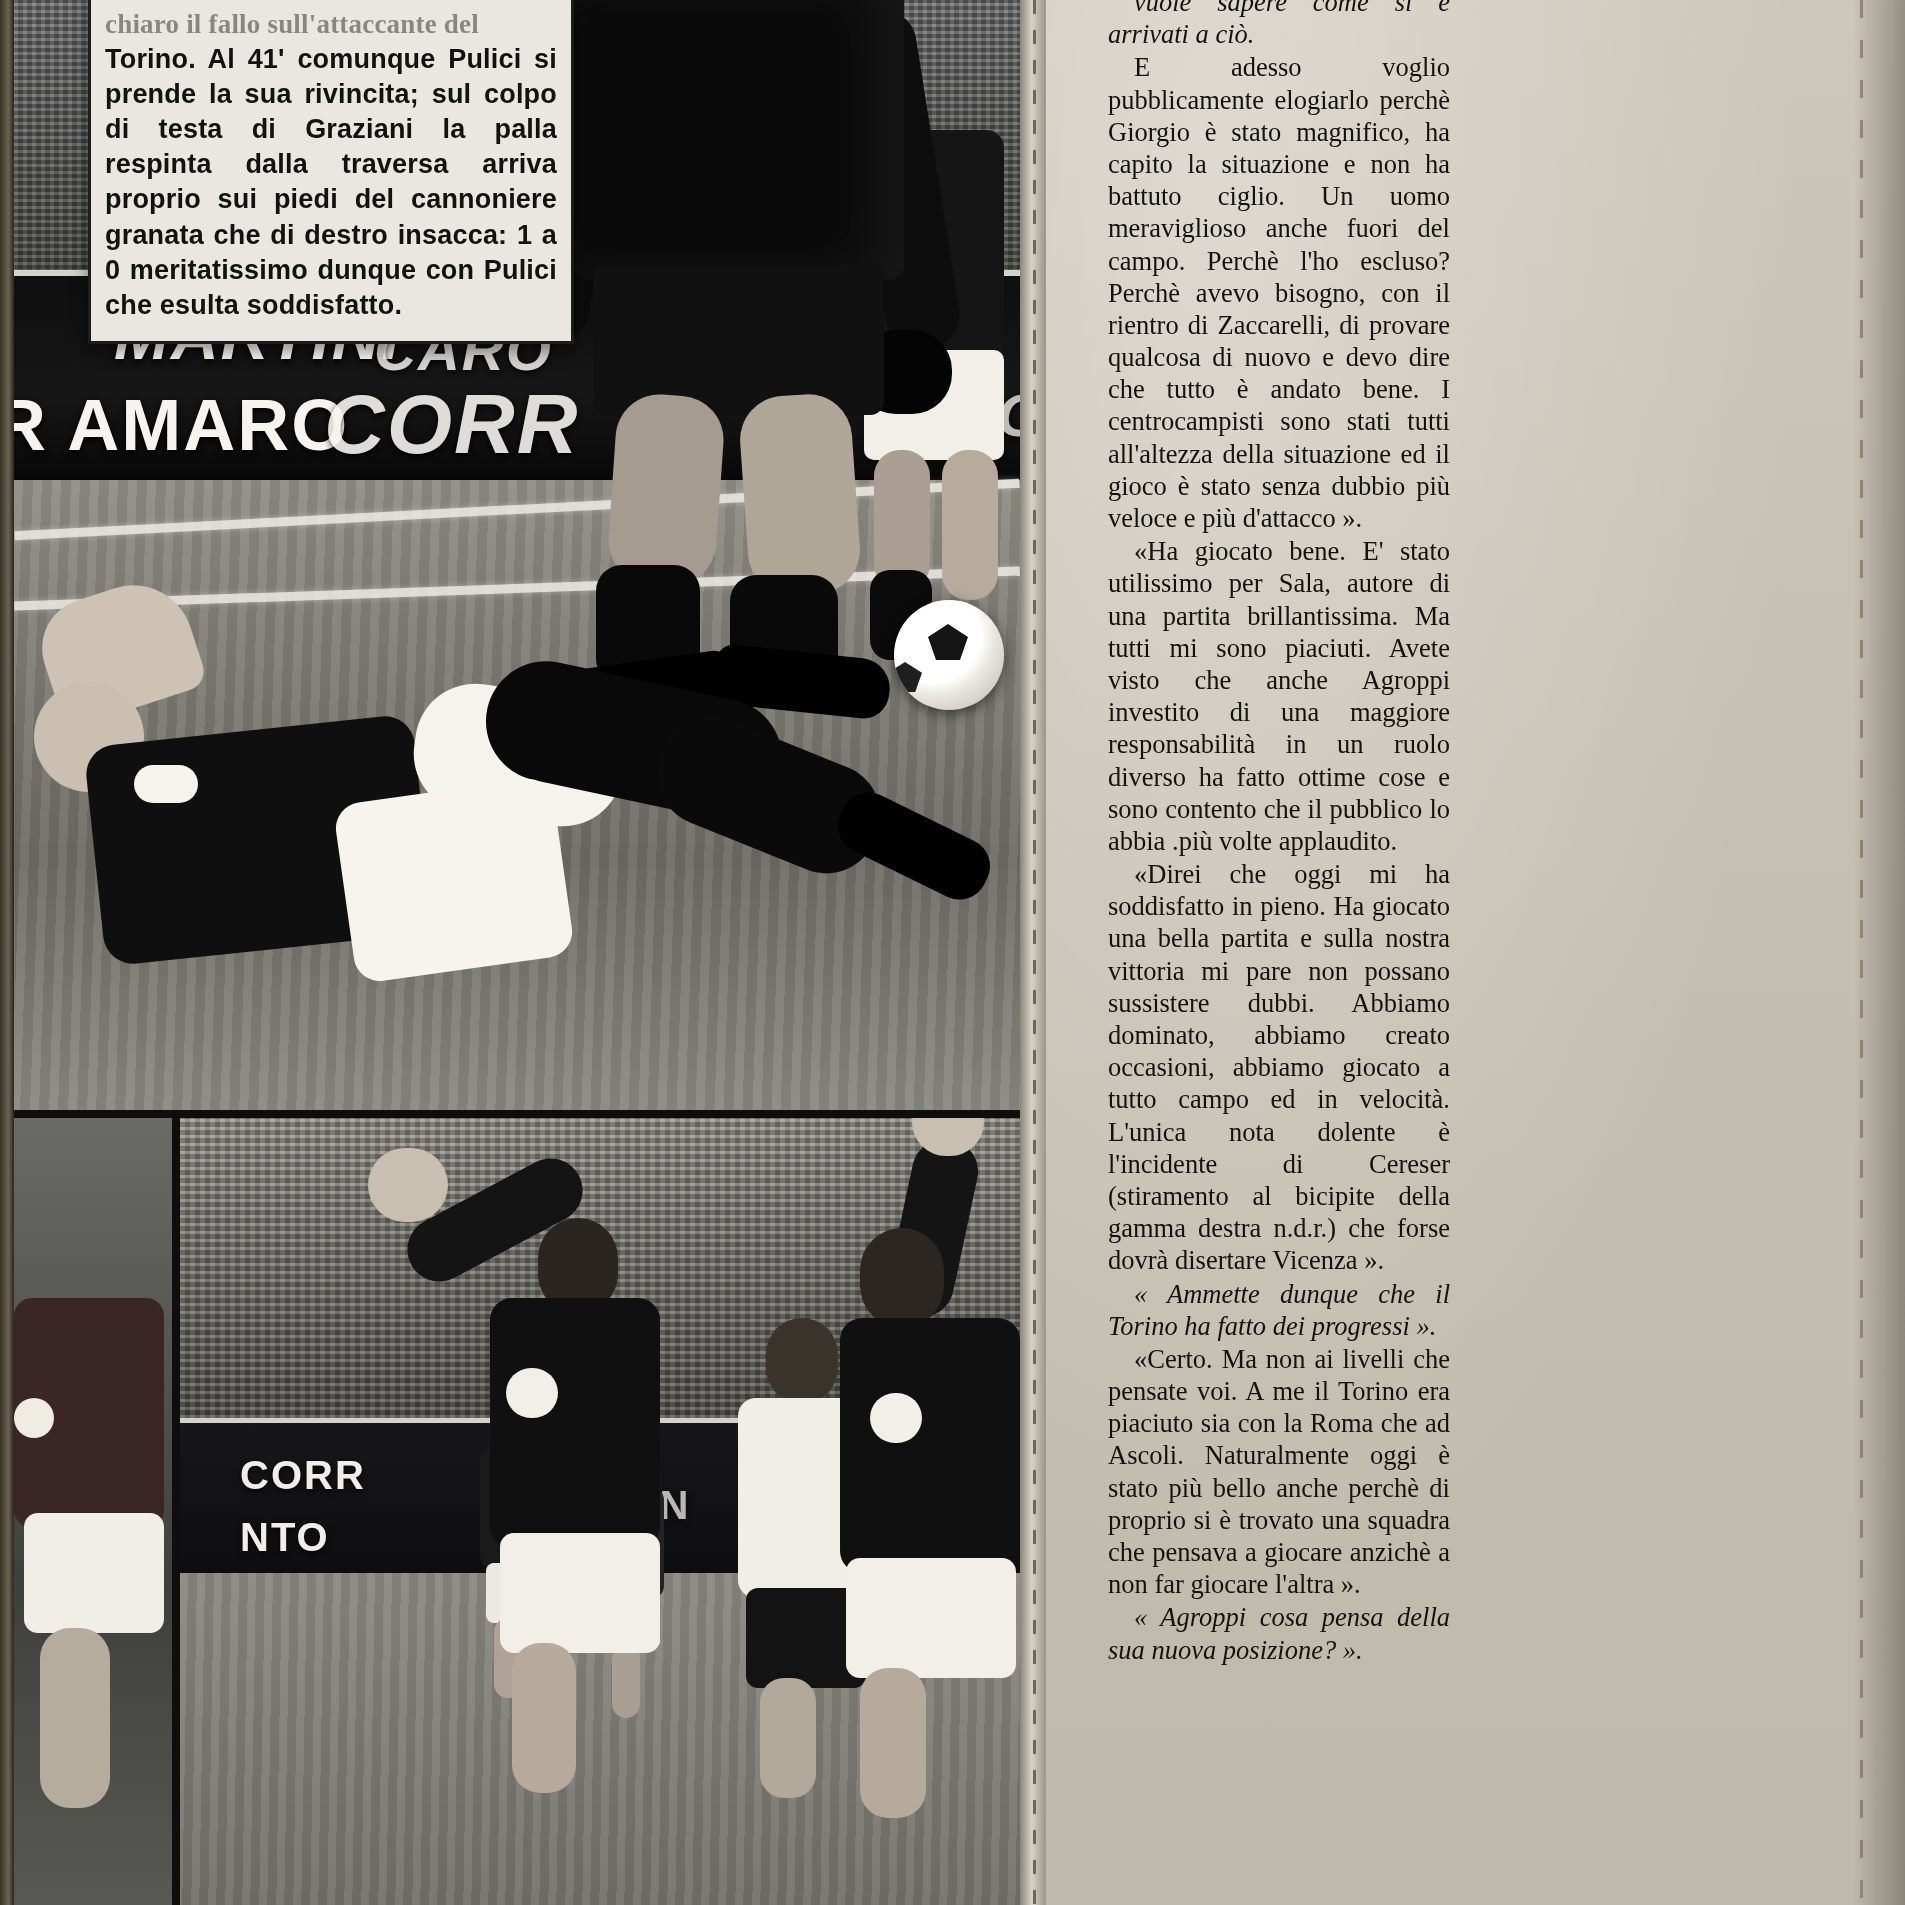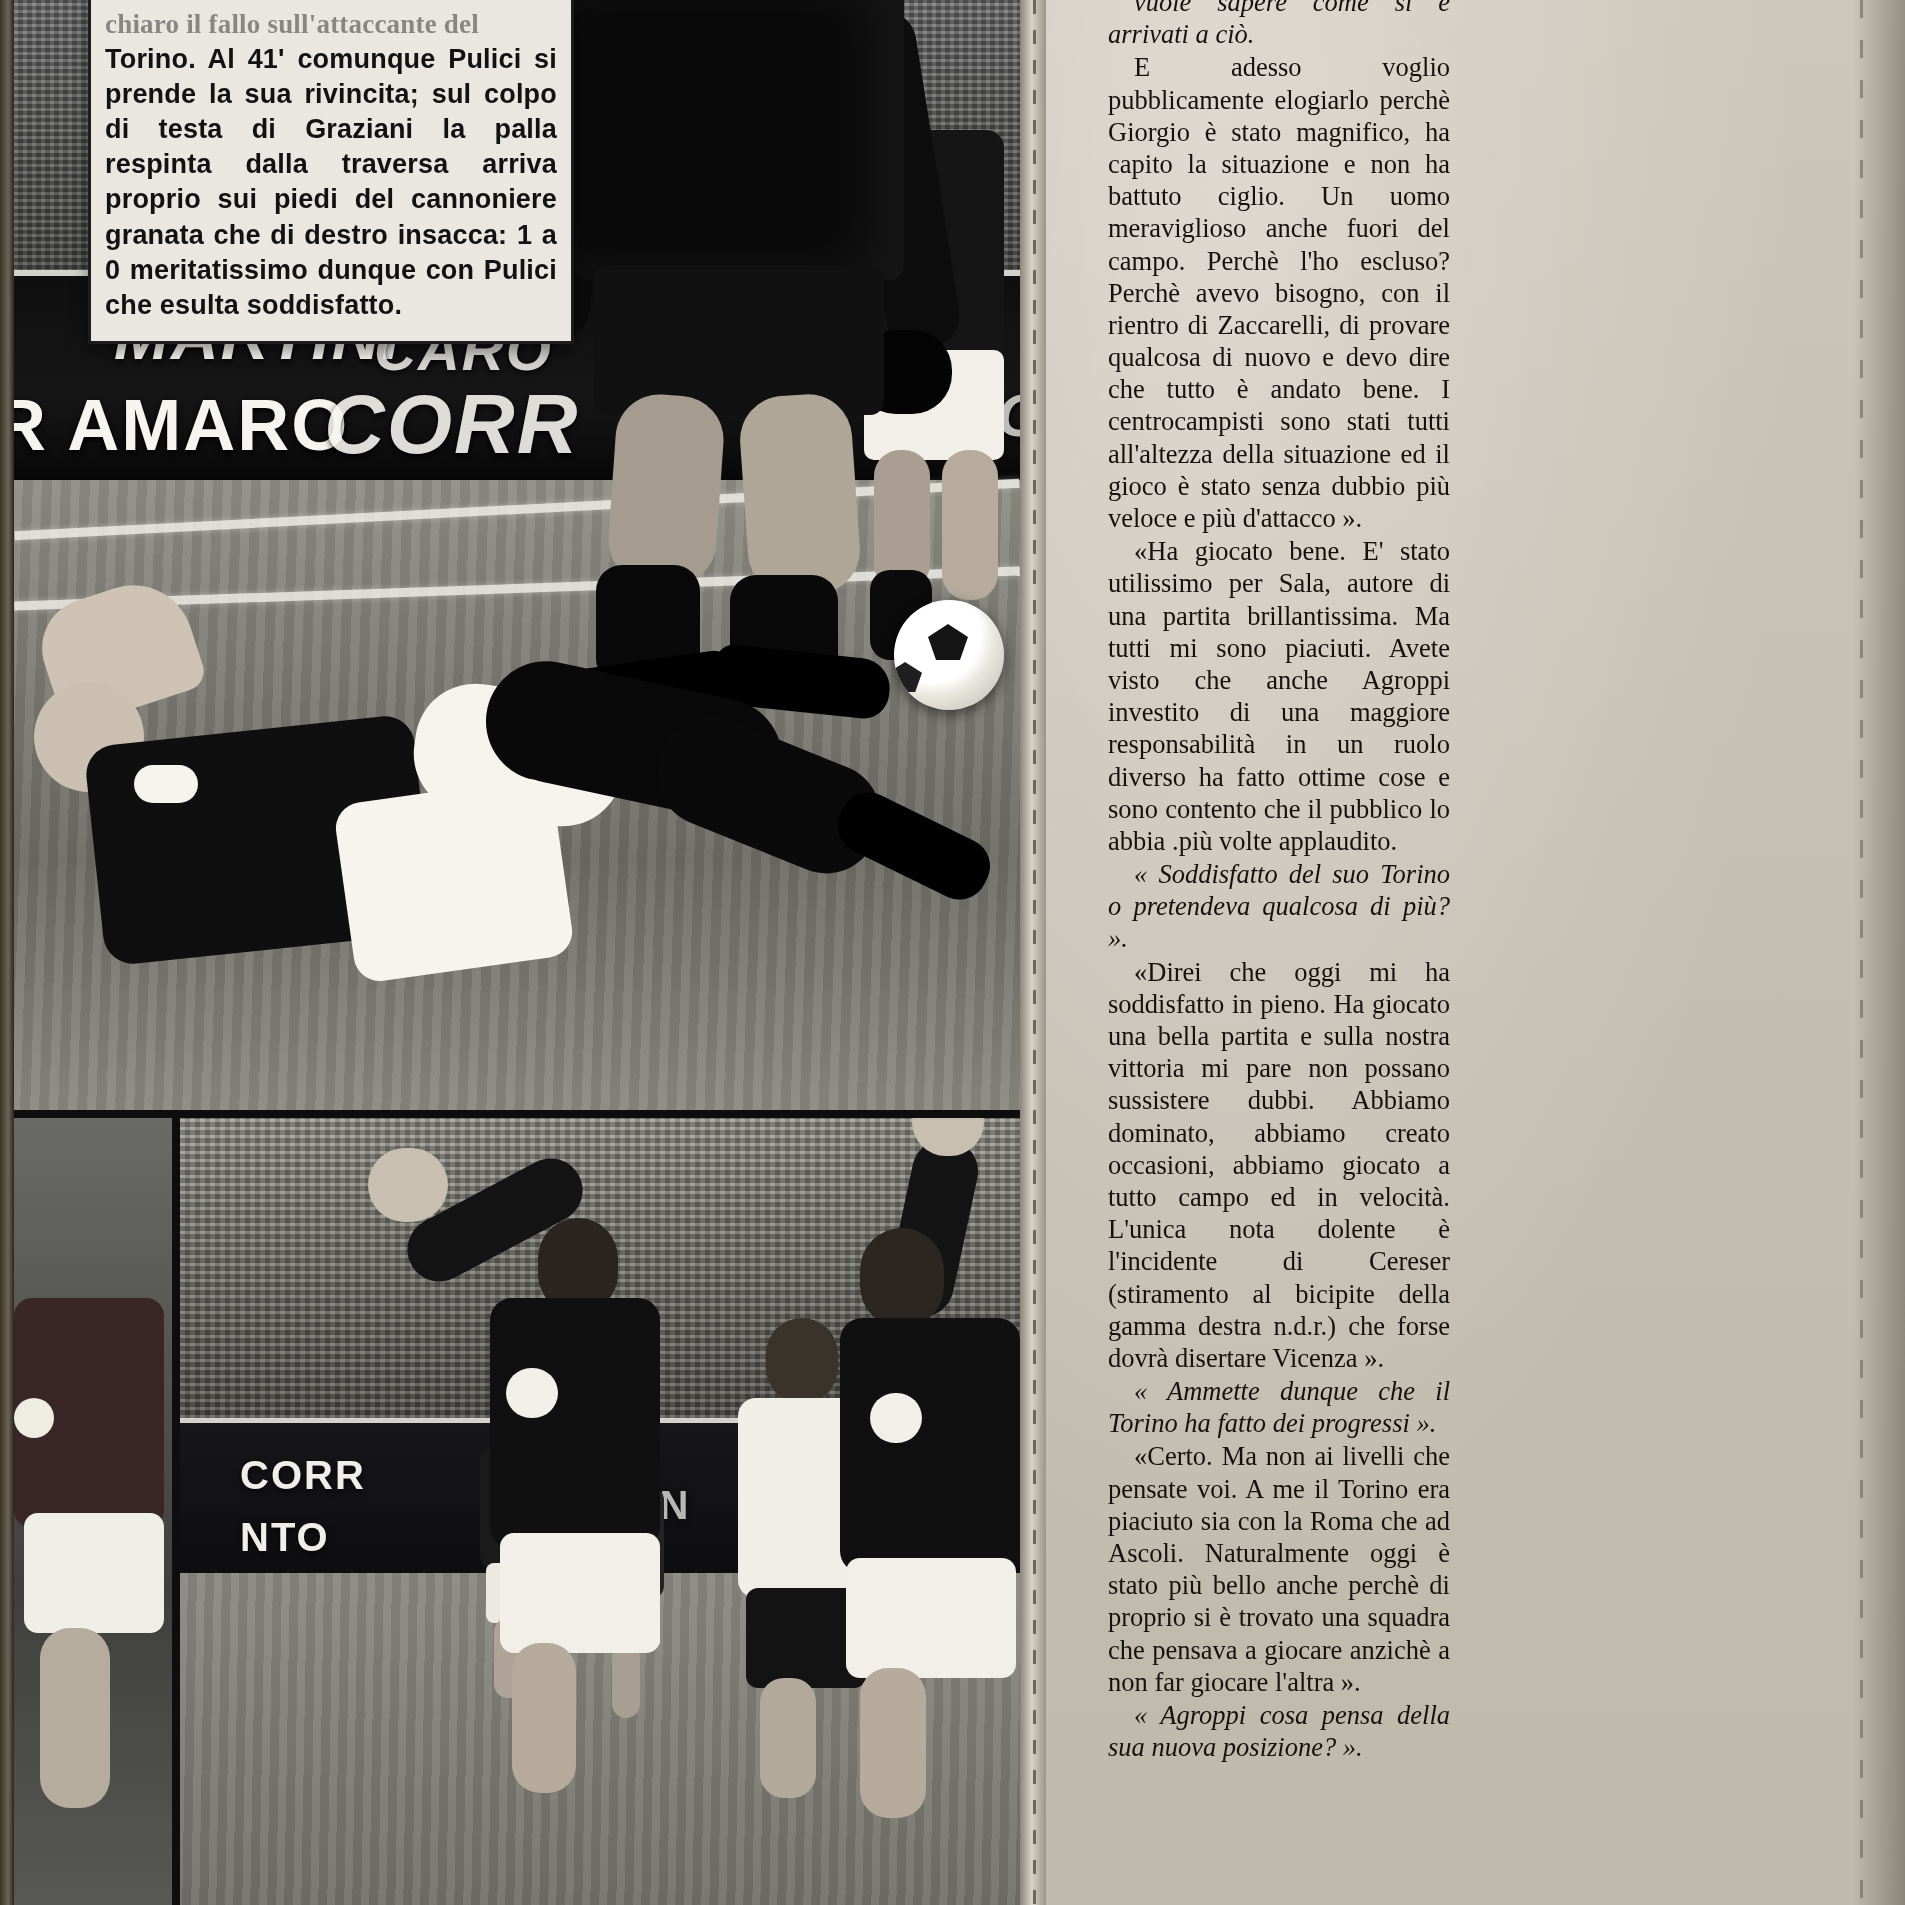--- a/index.html
+++ b/index.html
@@ -374,21 +374,20 @@
 
   <div class="spine"></div>
   <div class="perf"></div>
 
   <div class="right-col">
     <div class="paper-tone"></div>
     <div class="col-text" id="article-body">
         <p class="q">vuole sapere come si è arrivati a ciò.</p>
         <p>E adesso voglio pubblicamente elogiarlo perchè Giorgio è stato magnifico, ha capito la situazione e non ha battuto ciglio. Un uomo meraviglioso anche fuori del campo. Perchè l'ho escluso? Perchè avevo bisogno, con il rientro di Zaccarelli, di provare qualcosa di nuovo e devo dire che tutto è andato bene. I centrocampisti sono stati tutti all'altezza della situazione ed il gioco è stato senza dubbio più veloce e più d'attacco ».</p>
         <p>«Ha giocato bene. E' stato utilissimo per Sala, autore di una partita brillantissima. Ma tutti mi sono piaciuti. Avete visto che anche Agroppi investito di una maggiore responsabilità in un ruolo diverso ha fatto ottime cose e sono contento che il pubblico lo abbia .più volte applaudito.</p>
-        <p class="q">« Soddisfatto del suo Torino o pretendeva qualcosa di più? ».</p>
         <p>«Direi che oggi mi ha soddisfatto in pieno. Ha giocato una bella partita e sulla nostra vittoria mi pare non possano sussistere dubbi. Abbiamo dominato, abbiamo creato occasioni, abbiamo giocato a tutto campo ed in velocità. L'unica nota dolente è l'incidente di Cereser (stiramento al bicipite della gamma destra n.d.r.) che forse dovrà disertare Vicenza ».</p>
         <p class="q">« Ammette dunque che il Torino ha fatto dei progressi ».</p>
         <p>«Certo. Ma non ai livelli che pensate voi. A me il Torino era piaciuto sia con la Roma che ad Ascoli. Naturalmente oggi è stato più bello anche perchè di proprio si è trovato una squadra che pensava a giocare anzichè a non far giocare l'altra ».</p>
         <p class="q">« Agroppi cosa pensa della sua nuova posizione? ».</p>
       </div>
     <div class="edge-mark"></div>
     <div class="edge-right"></div>
   </div>
 
 </div>

